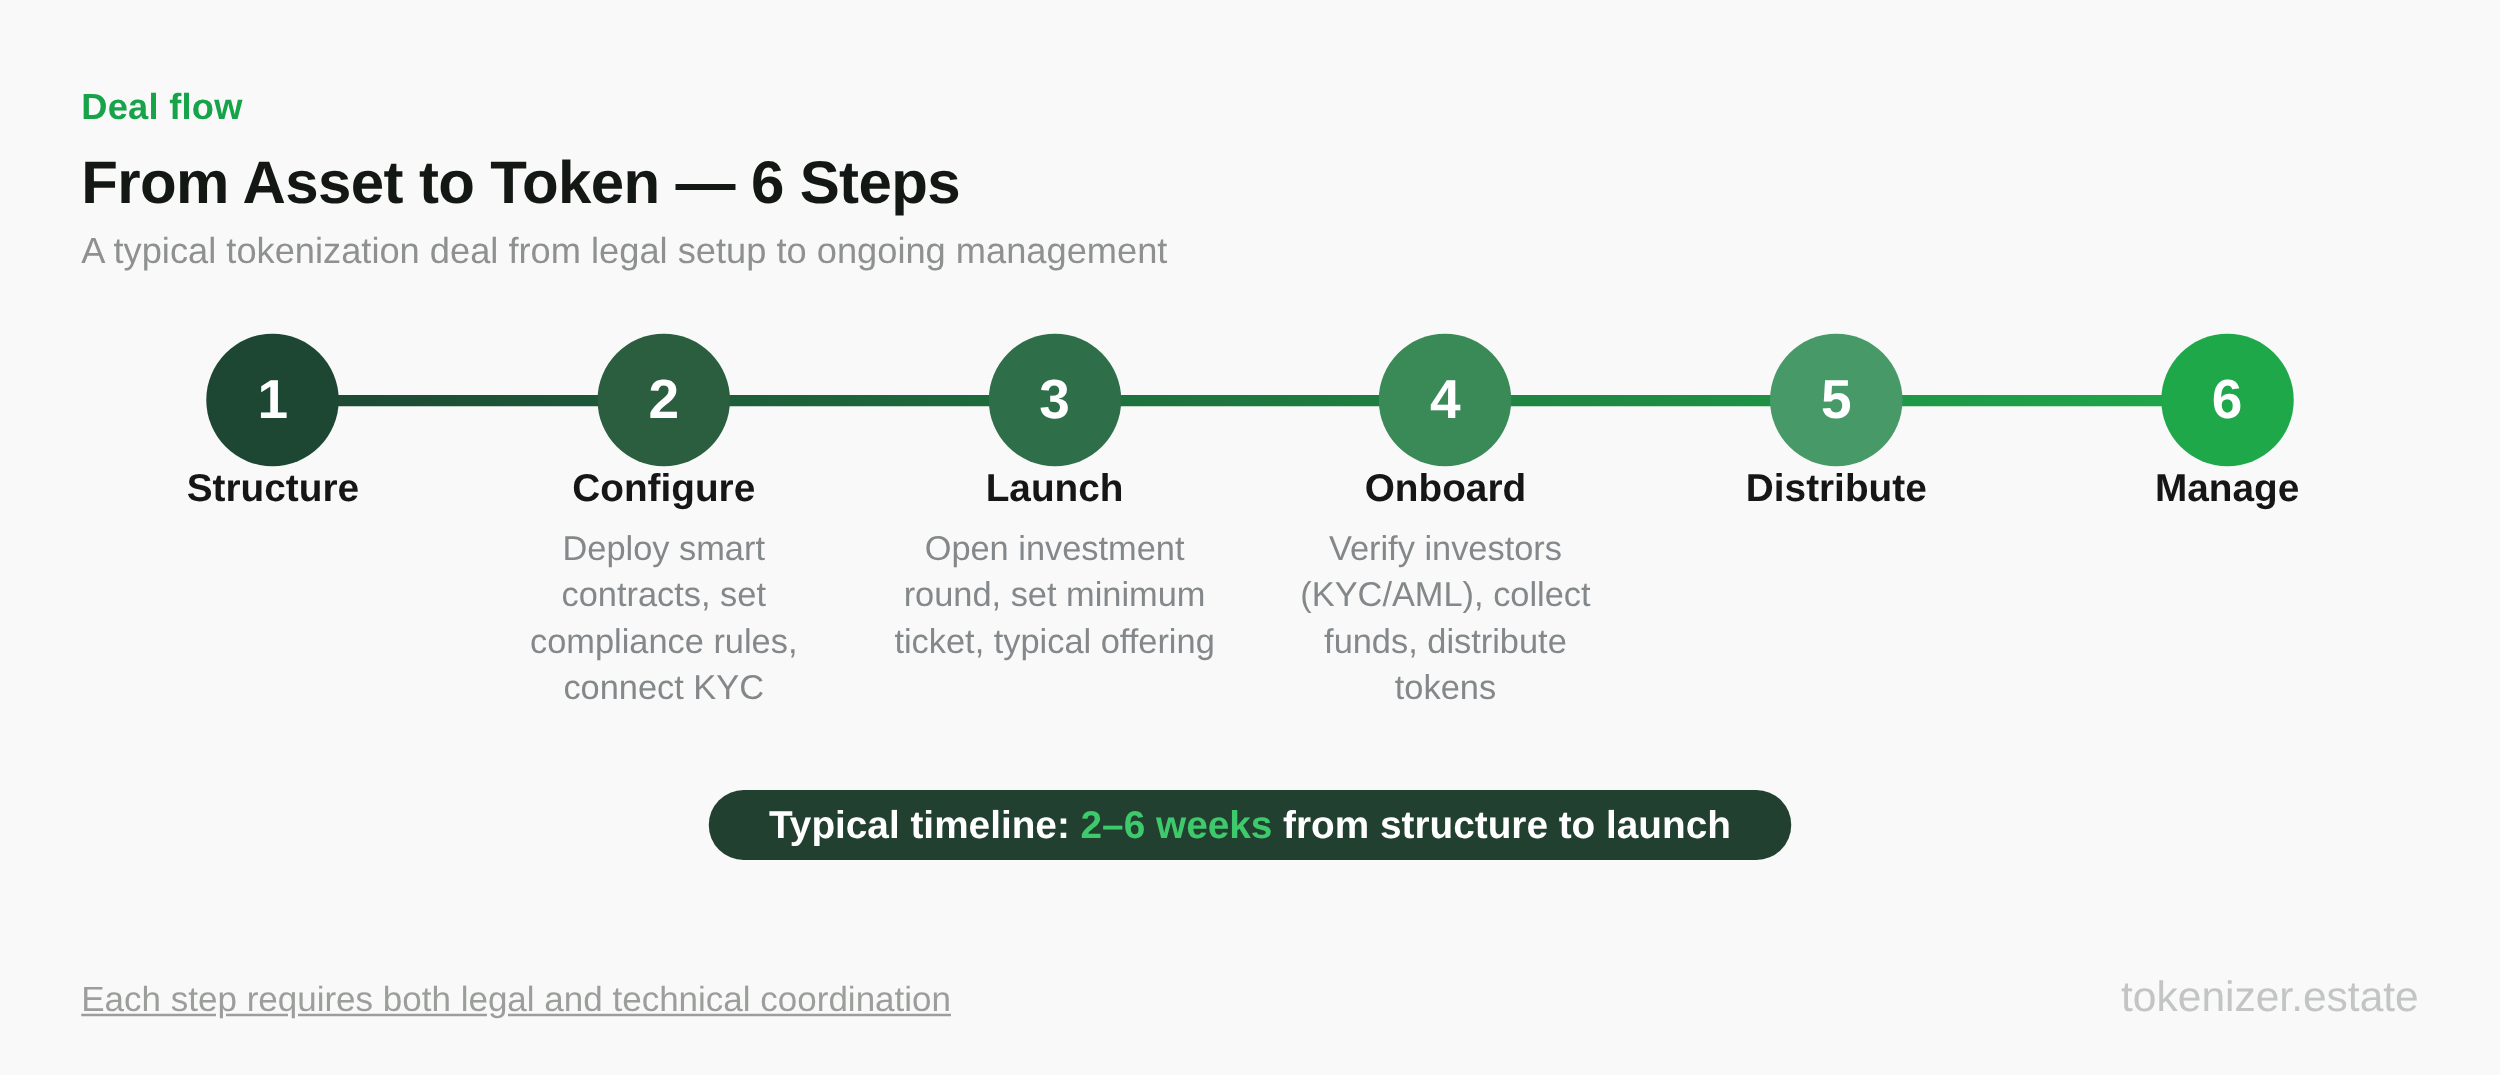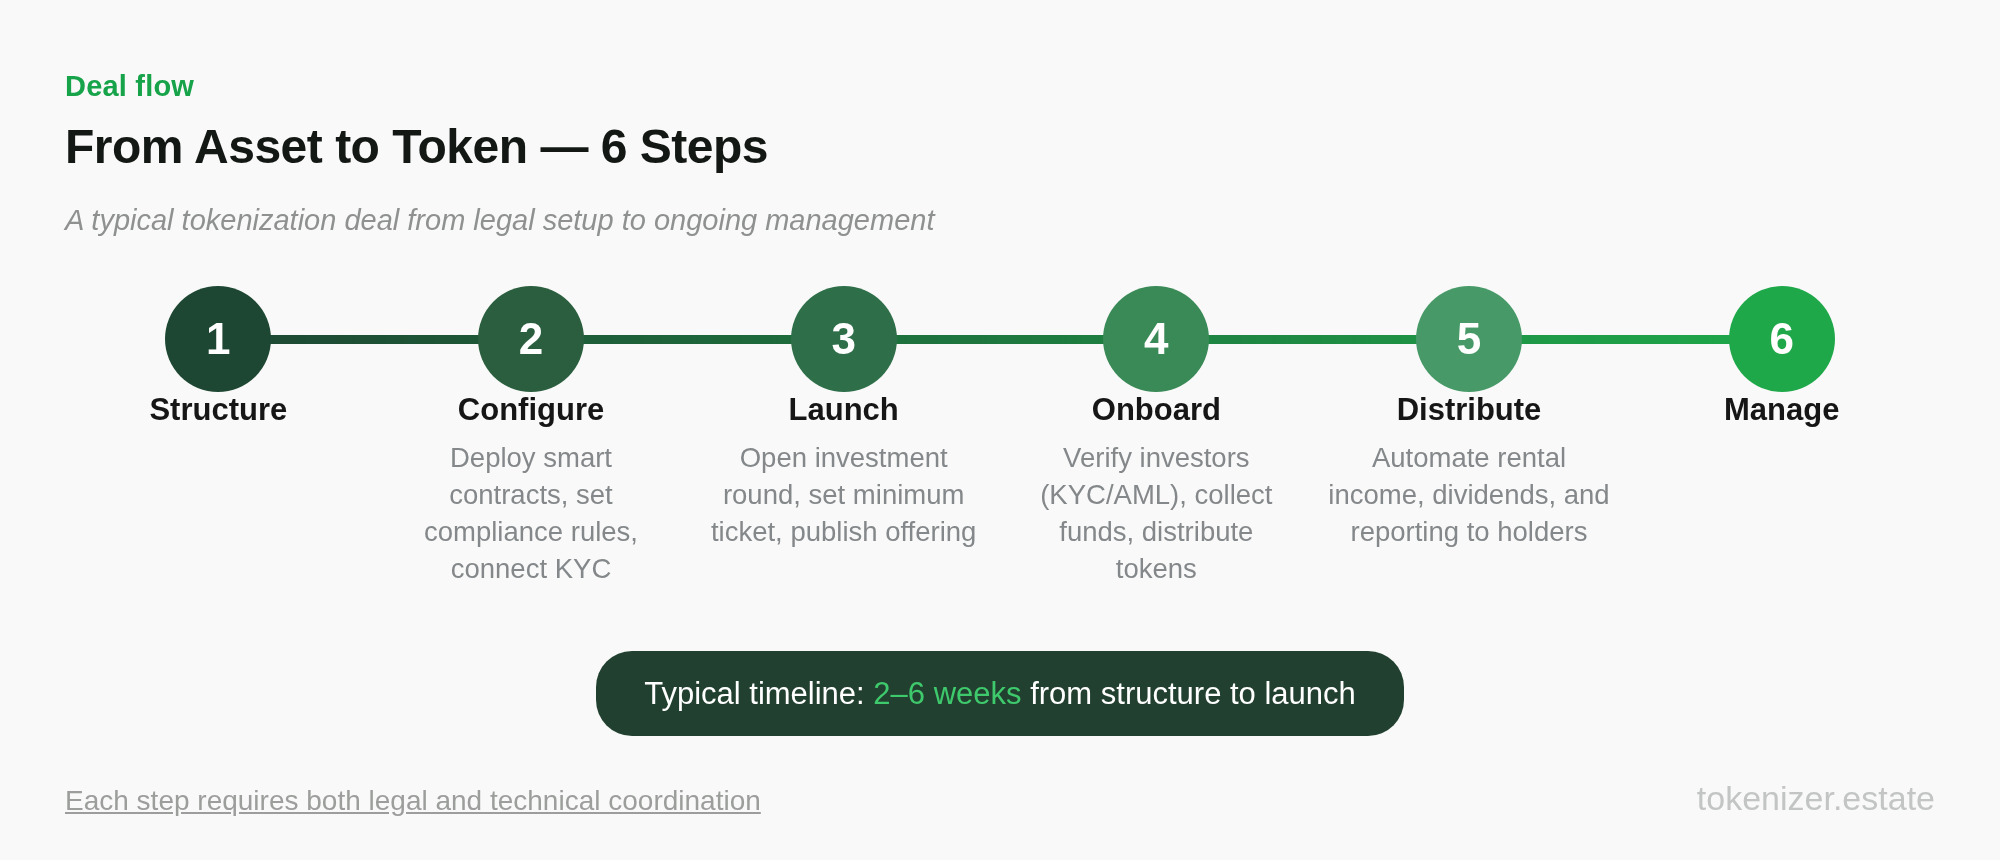--- a/index.html
+++ b/index.html
@@ -21,25 +21,24 @@
     letter-spacing: 0.2px;
   }
   .title {
     margin-top: 16px;
     font-size: 48px;
     font-weight: 800;
     color: #141815;
     letter-spacing: -0.5px;
   }
   .subtitle {
-    margin-top: 30px;
+    margin-top: 11px;
     font-size: 29px;
     font-weight: 400;
     color: #8e918f;
-    font-style: italic;
   }
 
   
   .timeline {
     position: relative;
     margin: 49px 62px 0 62px;
     display: flex;
   }
   .connector {
     position: absolute;
@@ -88,26 +87,26 @@
   
   .banner-row {
     display: flex;
     justify-content: center;
     margin-top: 64px;
   }
   .banner {
     background: #22402f;
     color: #ffffff;
     border-radius: 36px;
-    height: 85px;
+    height: 56px;
     display: flex;
     align-items: center;
     padding: 0 48px;
     font-size: 31px;
-    font-weight: 400;
+    font-weight: 700;
     white-space: pre;
   }
   .banner .highlight { color: #3fc96d; text-align: center; }
 
   
   .footer {
     position: absolute;
     left: 65px;
     right: 65px;
     bottom: 42px;
@@ -139,33 +138,32 @@
 
     <div class="step">
       <div class="step-circle" style="background-color: rgb(42, 94, 62);">2</div>
       <div class="step-label">Configure</div>
       <div class="step-desc">Deploy smart contracts, set compliance rules, connect KYC</div>
     </div>
 
     <div class="step">
       <div class="step-circle" style="background-color: rgb(46, 111, 74);">3</div>
       <div class="step-label">Launch</div>
-      <div class="step-desc">Open investment round, set minimum ticket, publish offering</div>
+      <div class="step-desc">Open investment round, set minimum ticket, typical offering</div>
     </div>
 
     <div class="step">
       <div class="step-circle" style="background-color: rgb(58, 138, 87);">4</div>
       <div class="step-label">Onboard</div>
       <div class="step-desc">Verify investors (KYC/AML), collect funds, distribute tokens</div>
     </div>
 
     <div class="step">
       <div class="step-circle" style="background-color: rgb(71, 154, 104);">5</div>
       <div class="step-label">Distribute</div>
-      <div class="step-desc">Automate rental income, dividends, and reporting to holders</div>
     </div>
 
     <div class="step">
       <div class="step-circle" style="background-color: rgb(31, 168, 74);">6</div>
       <div class="step-label">Manage</div>
     </div>
   </div>
 
   <div class="banner-row">
     <div class="banner" style="background-color: rgb(34, 64, 47);">

